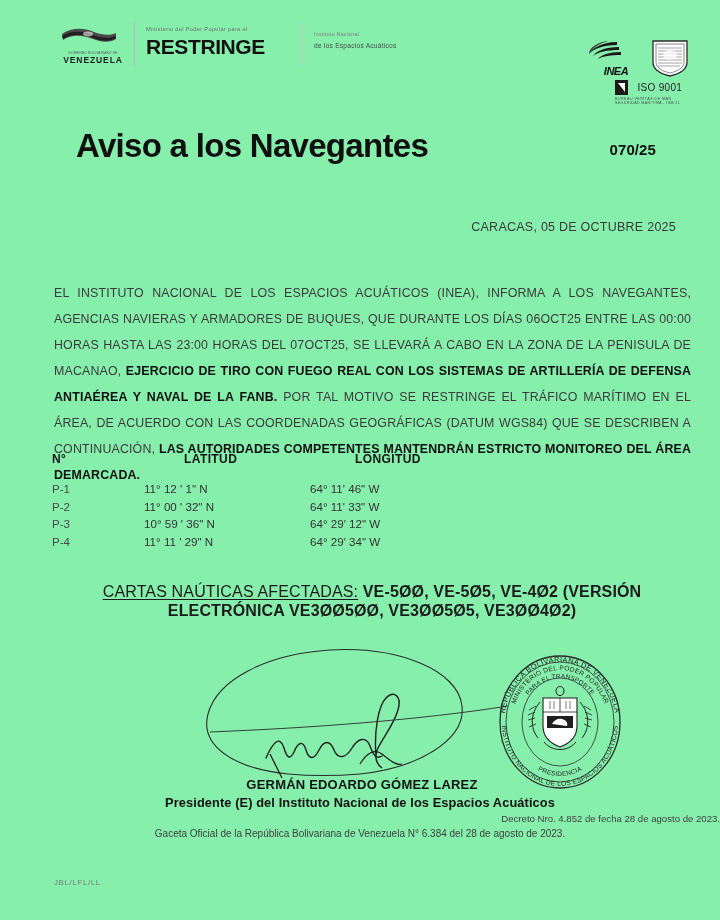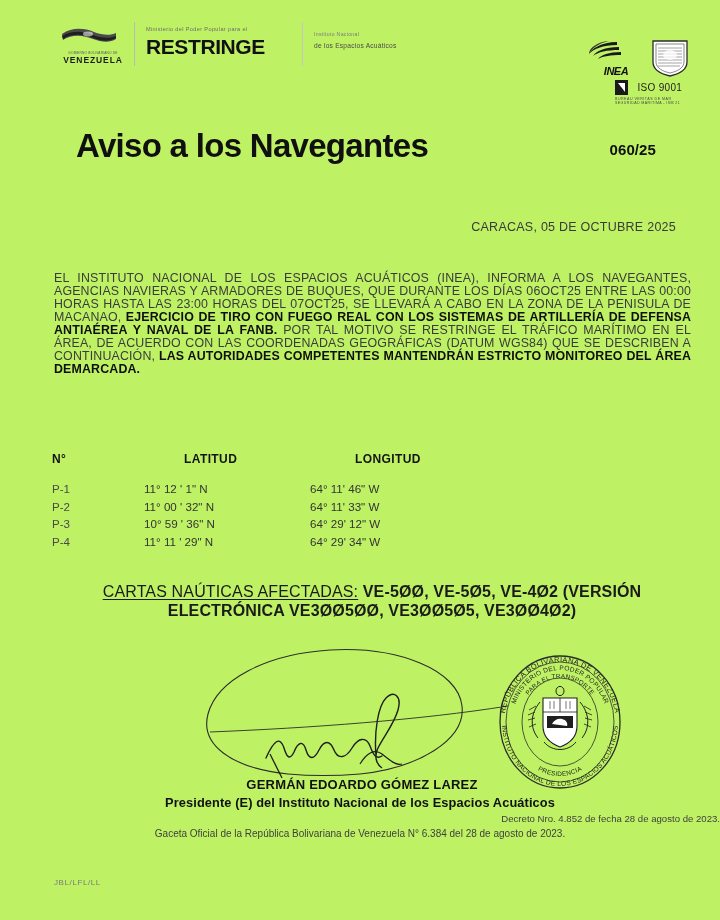--- a/index.html
+++ b/index.html
@@ -12,21 +12,21 @@
     height: 920px;
     position: relative;
     font-family: "Liberation Sans", sans-serif;
     color: #2a2a2a;
     overflow: hidden;
   }
 
   .page {
     position: absolute;
     inset: 0;
-    background: #bef264;
+    background: #86efac;
   }
 
   
   .header {
     position: absolute;
     top: 18px;
     left: 0;
     width: 720px;
     height: 78px;
   }
@@ -216,25 +216,25 @@
     top: 220px;
     right: 44px;
     font-size: 12.5px;
     color: #3a3a3a;
     letter-spacing: .25px;
   }
 
   
   .body-text {
     position: absolute;
-    top: 272px;
+    top: 280px;
     left: 54px;
     width: 637px;
     font-size: 12.4px;
-    line-height: 13px;
+    line-height: 26px;
     text-align: justify;
     color: #3b3b3b;
     letter-spacing: .15px;
   }
   .body-text b { color: #0f0f0f; font-weight: bold; }
 
   
   .coord-table {
     position: absolute;
     top: 452px;
@@ -412,21 +412,21 @@
         <span class="iso-mark"></span>
         <span class="iso-text">ISO 9001</span>
         <div class="iso-sub1">BUREAU   VERITAS DE MAR</div>
         <div class="iso-sub2">SEGURIDAD MARITIMA - ISM 21</div>
       </div>
     </div>
   </div>
 
   <div class="title-row">
     <div class="doc-title">Aviso a los Navegantes</div>
-    <div class="doc-number">060/25</div>
+    <div class="doc-number">070/25</div>
   </div>
 
   <div class="date-line">CARACAS, 05 DE OCTUBRE 2025</div>
 
   <div class="body-text"><span>EL INSTITUTO NACIONAL DE LOS ESPACIOS ACUÁTICOS (INEA), INFORMA A LOS NAVEGANTES, AGENCIAS NAVIERAS Y ARMADORES DE BUQUES, QUE DURANTE LOS DÍAS 06OCT25 ENTRE LAS 00:00 HORAS HASTA LAS 23:00 HORAS DEL 07OCT25, SE LLEVARÁ A CABO EN LA ZONA DE LA PENISULA DE MACANAO, </span><b>EJERCICIO DE TIRO CON FUEGO REAL CON LOS SISTEMAS DE ARTILLERÍA DE DEFENSA ANTIAÉREA Y NAVAL DE LA FANB.</b><span> POR TAL MOTIVO SE RESTRINGE EL TRÁFICO MARÍTIMO EN EL ÁREA, DE ACUERDO CON LAS COORDENADAS GEOGRÁFICAS (DATUM WGS84) QUE SE DESCRIBEN A CONTINUACIÓN, </span><b>LAS AUTORIDADES COMPETENTES MANTENDRÁN ESTRICTO MONITOREO DEL ÁREA DEMARCADA.</b></div>
 
   <div class="coord-table">
     <div class="coord-head">
       <span class="c-n">N°</span>
       <span class="c-lat">LATITUD</span>

